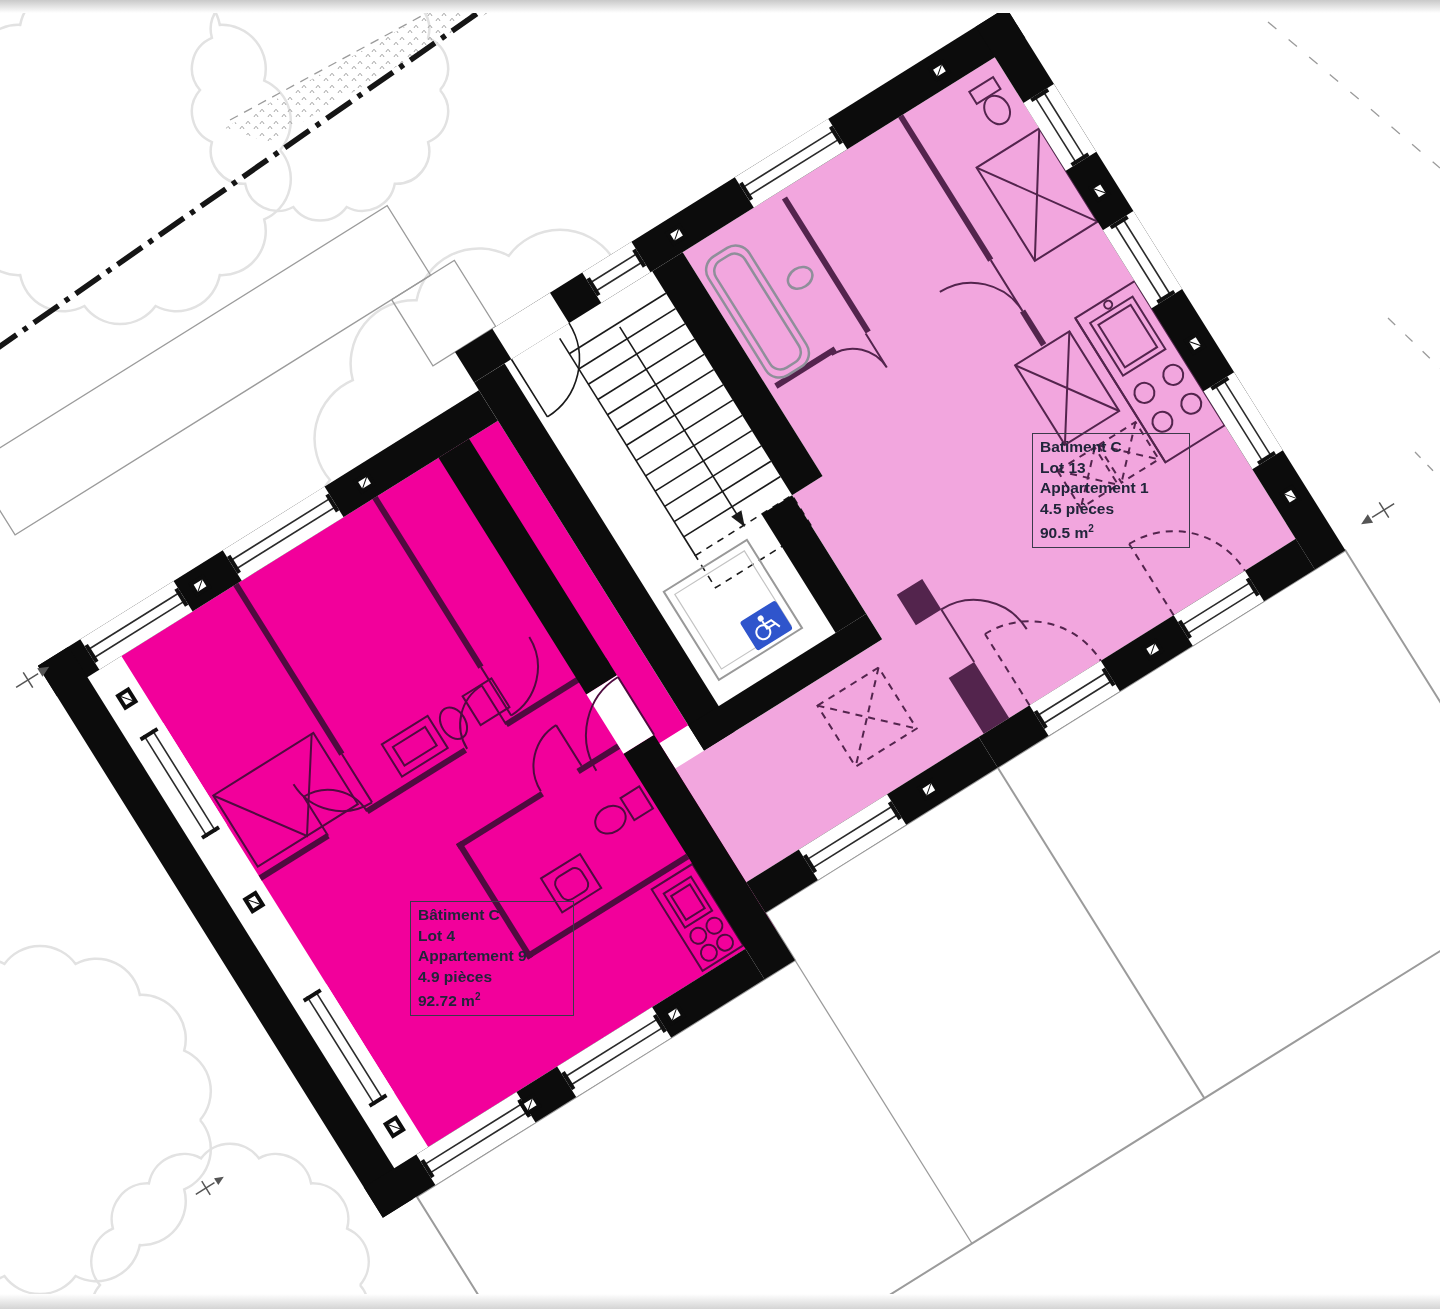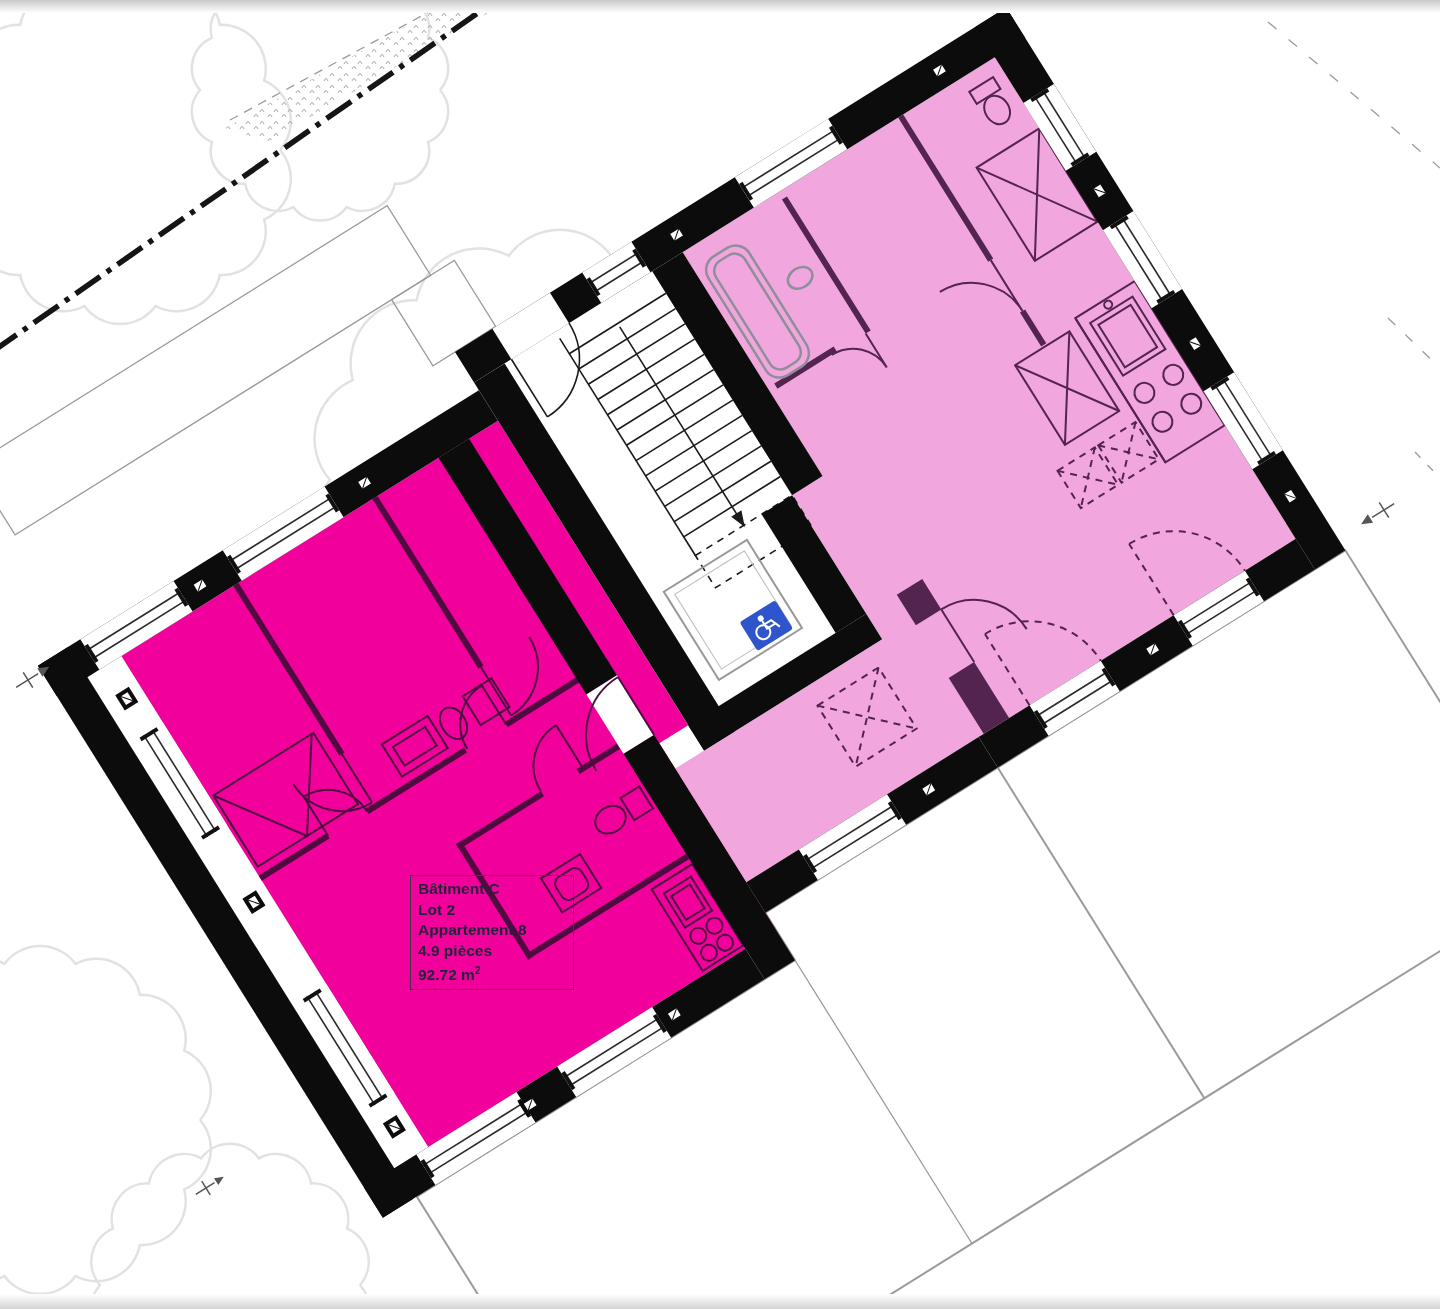--- a/index.html
+++ b/index.html
@@ -415,21 +415,28 @@
       <line x1="-12" y1="0" x2="10" y2="0" stroke-width="1.5"></line>
       <line x1="0" y1="-8" x2="0" y2="8" stroke-width="1.5"></line>
       <polygon points="12,-4 12,4 21,0" stroke="none"></polygon>
     </g>
   </g>
 
   <rect x="0" y="0" width="1440" height="13" fill="url(#topg)"></rect>
   <rect x="0" y="1294" width="1440" height="15" fill="url(#botg)"></rect>
 </svg>
 
-
-<div class="label-box" style="left:410px;top:875px;width:148px;">
+<div class="label-box" style="left:1032px;top:433px;width:142px;">
+  <div>Batiment C</div>
+  <div>Lot 13</div>
+  <div>Appartement 1</div>
+  <div>4.5 pièces</div>
+  <div><span>90.5 m</span><sup>2</sup></div>
+</div>
+
+<div class="label-box" style="left:410px;top:901px;width:148px;">
   <div>Bâtiment C</div>
-  <div>Lot 2</div>
-  <div>Appartement 8</div>
+  <div>Lot 4</div>
+  <div>Appartement 9</div>
   <div>4.9 pièces</div>
   <div><span>92.72 m</span><sup>2</sup></div>
 </div>
 </div>
 
 </body></html>

